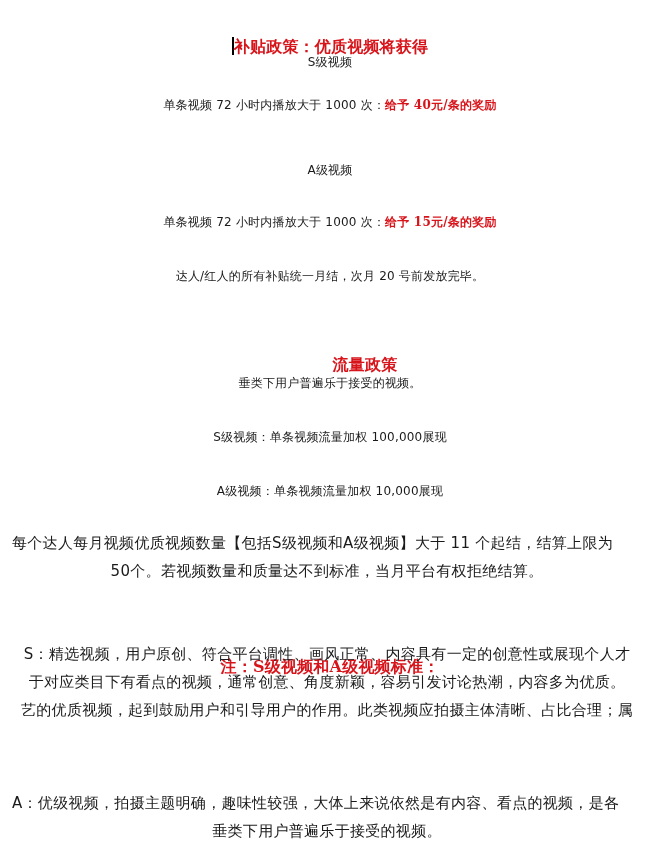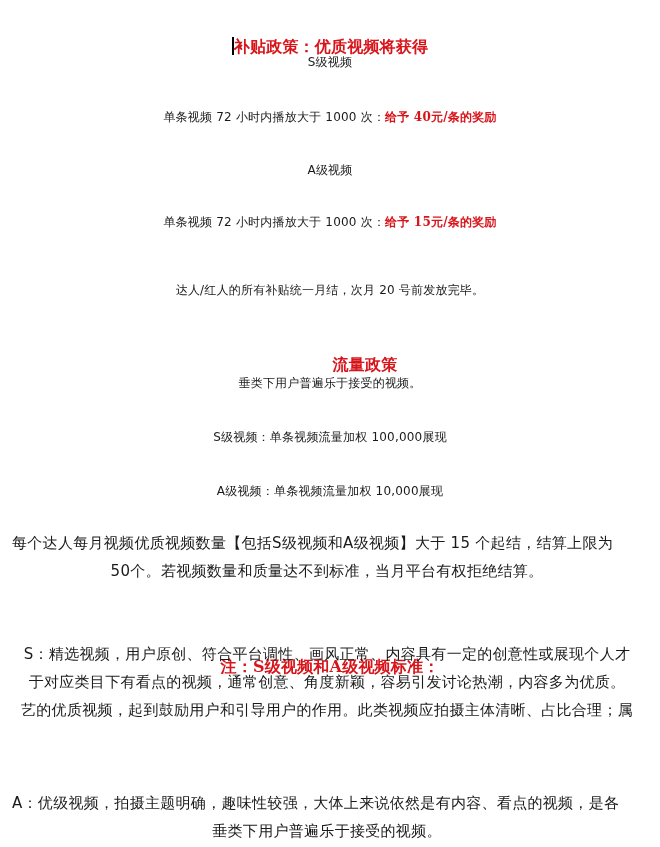--- a/index.html
+++ b/index.html
@@ -67,42 +67,42 @@
 <body>
 
 <div class="doc">
 
   <div class="line heading red" style="top:1px;">
     <span class="caret"></span><span>补贴政策：优质视频将获得</span>
   </div>
 
   <div class="line" style="top:51px;">S级视频</div>
 
-  <div class="line" style="top:106px;">
+  <div class="line" style="top:94px;">
     <span>单条视频 72 小时内播放大于 1000 次：</span><span class="red emph">给予 40元/条的奖励</span>
   </div>
 
   <div class="line" style="top:159px;">A级视频</div>
 
   <div class="line" style="top:211px;">
     <span>单条视频 72 小时内播放大于 1000 次：</span><span class="red emph">给予 15元/条的奖励</span>
   </div>
 
-  <div class="line" style="top:279px;">达人/红人的所有补贴统一月结，次月 20 号前发放完毕。</div>
+  <div class="line" style="top:265px;">达人/红人的所有补贴统一月结，次月 20 号前发放完毕。</div>
 
   <div class="line heading red" style="top:319px;padding-left:35px;">流量政策</div>
 
   <div class="line" style="top:372px;">垂类下用户普遍乐于接受的视频。</div>
 
   <div class="line" style="top:426px;">S级视频：单条视频流量加权 100,000展现</div>
 
   <div class="line" style="top:480px;">A级视频：单条视频流量加权 10,000展现</div>
 
   <div class="para" style="top:529px;">
-    <span class="ln">每个达人每月视频优质视频数量【包括S级视频和A级视频】大于 15 个起结，结算上限为</span>
+    <span class="ln">每个达人每月视频优质视频数量【包括S级视频和A级视频】大于 11 个起结，结算上限为</span>
     <span class="ln center">50个。若视频数量和质量达不到标准，当月平台有权拒绝结算。</span>
   </div>
 
   <div class="line heading red" style="top:621px;text-align:center;">注：S级视频和A级视频标准：</div>
 
   <div class="para" style="top:640px;text-align:center;">
     <span class="ln">S：精选视频，用户原创、符合平台调性、画风正常、内容具有一定的创意性或展现个人才</span>
     <span class="ln">于对应类目下有看点的视频，通常创意、角度新颖，容易引发讨论热潮，内容多为优质。</span>
     <span class="ln">艺的优质视频，起到鼓励用户和引导用户的作用。此类视频应拍摄主体清晰、占比合理；属</span>
   </div>

